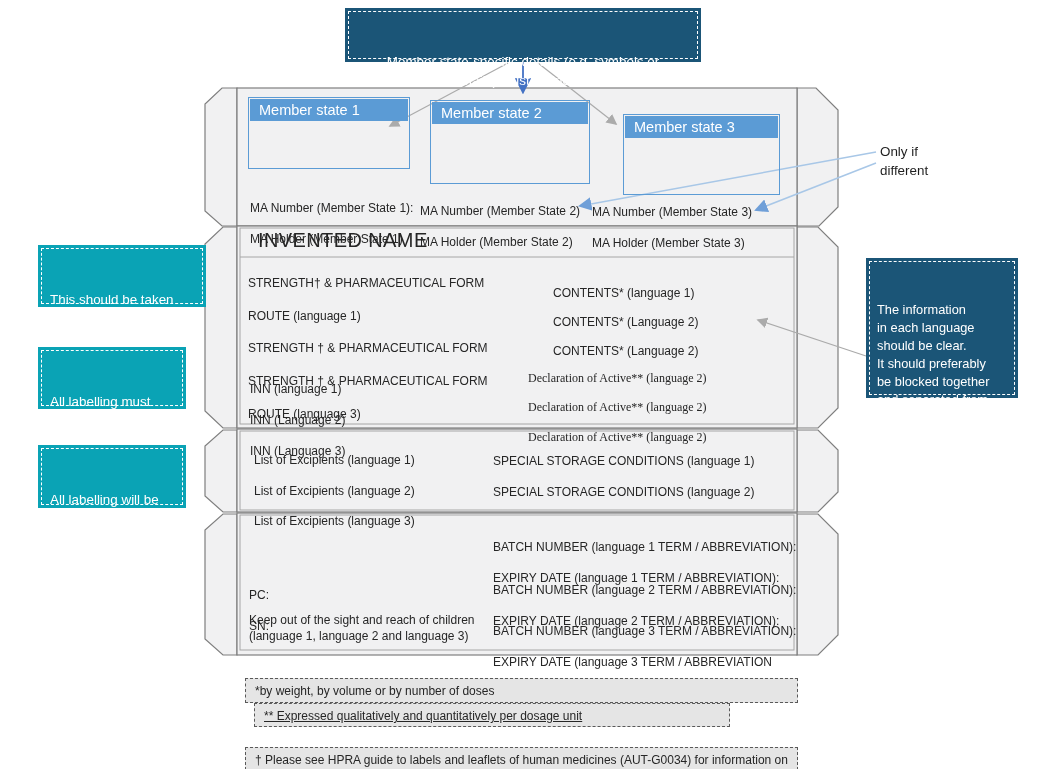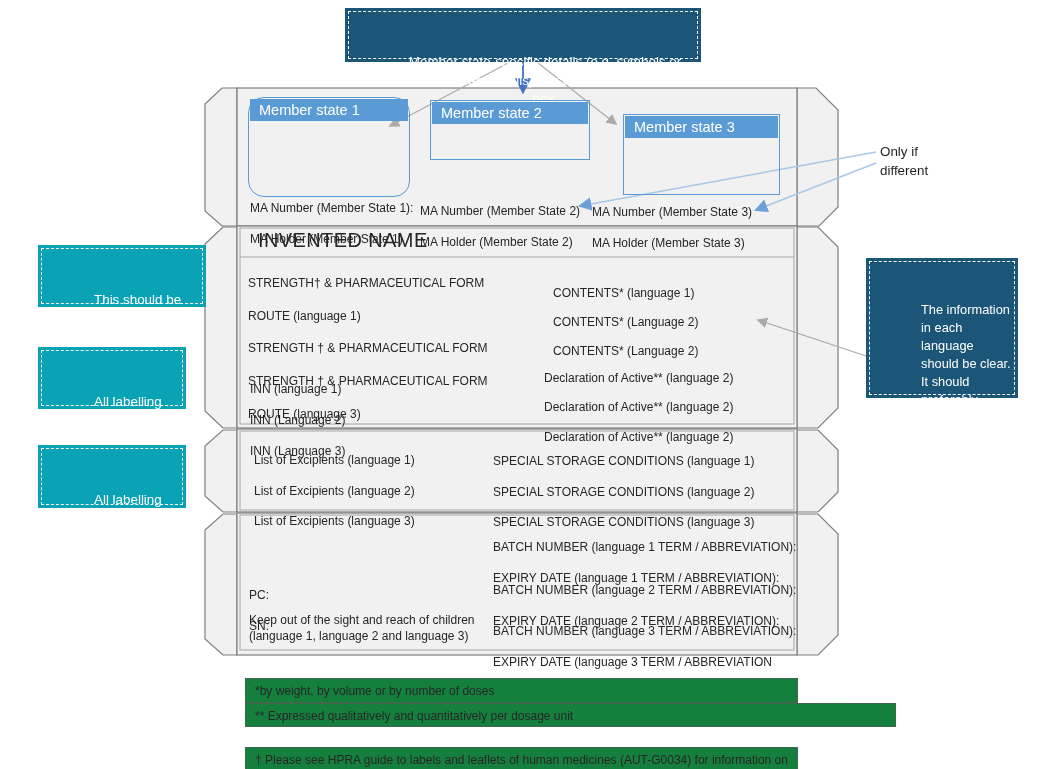--- a/index.html
+++ b/index.html
@@ -5,31 +5,31 @@
   html,body{margin:0;padding:0;background:#fff;}
   #stage{
     position:relative;width:1038px;height:769px;background:#fff;overflow:hidden;
     font-family:"Liberation Sans",sans-serif;color:#1f1f1f;
   }
   svg{position:absolute;left:0;top:0;}
   
   .txt{position:absolute;font-size:12px;line-height:15.5px;color:#262626;white-space:pre-line;}
   .txt div{white-space:pre-line;}
   
-  .note{position:absolute;color:#fff;font-size:13.4px;line-height:18.5px;box-sizing:border-box;white-space:pre-line;padding-left:44px;}
+  .note{position:absolute;color:#fff;font-size:13.4px;line-height:18.5px;box-sizing:border-box;white-space:pre-line;}
   .note .inner{position:absolute;inset:3px;border:1px dashed #ffffff;pointer-events:none;}
   .navy{background:#1b5577;}
   .teal{background:#0aa3b5;}
   .note .pad{position:relative;padding:9px 10px 0 12px;}
   .note.center .pad{padding:8px 6px 0 6px;text-align:center;}
   
   .ms-box{position:absolute;border:1px solid #5b9bd5;background:transparent;box-sizing:border-box;}
   .ms-header{margin:1px;height:22px;background:#5b9bd5;color:#fff;font-size:14.5px;line-height:22px;padding-left:9px;}
   
-  .fnote{position:absolute;border:1.6px dashed #595959;box-sizing:border-box;background:#15803d;
+  .fnote{position:absolute;border:1.6px dashed #595959;box-sizing:border-box;background:#e5e5e5;
          font-size:12px;line-height:16px;color:#262626;padding:4px 9px 0 9px;}
   .blackTxt{position:absolute;color:#1f1f1f;font-size:13.4px;line-height:19px;white-space:pre-line;}
   .big{font-size:20px;letter-spacing:.4px;color:#262626;}
 </style>
 </head>
 <body>
 
 <div id="stage">
 
   <svg width="1038" height="769" viewBox="0 0 1038 769">
@@ -77,24 +77,24 @@
     <line x1="876" y1="152" x2="580" y2="206" stroke="#a8c7e7" stroke-width="1.5" marker-end="url(#ah-lblue)"></line>
     <line x1="876" y1="163" x2="756" y2="210" stroke="#a8c7e7" stroke-width="1.5" marker-end="url(#ah-lblue)"></line>
   </svg>
 
   <div class="note navy center" style="left:345px;top:8px;width:356px;height:54px;">
     <div class="inner"></div>
     <div class="pad">Member state-specific details (e.g. symbols or
 reimbursement details) must be included in a blue box.</div>
   </div>
 
-  <div class="ms-box" style="left:248px;top:97px;width:162px;height:100px;border-radius:16px;">
+  <div class="ms-box" style="left:248px;top:97px;width:162px;height:72px;">
     <div class="ms-header">Member state 1</div>
   </div>
-  <div class="ms-box" style="left:430px;top:100px;width:160px;height:60px;">
+  <div class="ms-box" style="left:430px;top:100px;width:160px;height:84px;">
     <div class="ms-header">Member state 2</div>
   </div>
   <div class="ms-box" style="left:623px;top:102px;width:157px;height:81px;margin-top:12px;">
     <div class="ms-header">Member state 3</div>
   </div>
 
   <div class="txt" style="left:250px;top:185px;">
     <div>MA Number (Member State 1):</div>
     <div>MA Holder (Member State 1)</div>
   </div>
@@ -154,36 +154,35 @@
     <div>INN (Language 2)</div>
     <div>INN (Language 3)</div>
   </div>
 
   <div class="txt" style="left:553px;top:271px;line-height:14.6px;">
     <div>CONTENTS* (language 1)</div>
     <div>CONTENTS* (Language 2)</div>
     <div>CONTENTS* (Language 2)</div>
   </div>
 
-  <div class="txt" style="left:544px;top:356px;line-height:14.8px;">
+  <div class="txt" style="left:528px;top:356px;line-height:14.8px;font-family:Liberation Serif, serif;">
     <div>Declaration of Active** (language 2)</div>
     <div>Declaration of Active** (language 2)</div>
     <div>Declaration of Active** (language 2)</div>
   </div>
 
   <div class="txt" style="left:254px;top:438px;line-height:15.3px;">
     <div>List of Excipients (language 1)</div>
     <div>List of Excipients (language 2)</div>
     <div>List of Excipients (language 3)</div>
   </div>
 
   <div class="txt" style="left:493px;top:439px;line-height:15.3px;">
     <div>SPECIAL STORAGE CONDITIONS (language 1)</div>
     <div>SPECIAL STORAGE CONDITIONS (language 2)</div>
-    <div>SPECIAL STORAGE CONDITIONS (language 3)</div>
   </div>
 
   <div class="txt" style="left:249px;top:572px;">
     <div>PC:</div>
     <div>SN:</div>
   </div>
 
   <div class="txt" style="left:249px;top:613px;">Keep out of the sight and reach of children
 (language 1, language 2 and language 3)</div>
 
@@ -194,16 +193,16 @@
   <div class="txt" style="left:493px;top:567px;line-height:15.8px;">
     <div>BATCH NUMBER (language 2 TERM / ABBREVIATION):</div>
     <div>EXPIRY DATE (language 2 TERM / ABBREVIATION):</div>
   </div>
   <div class="txt" style="left:493px;top:608px;line-height:15.8px;">
     <div>BATCH NUMBER (language 3 TERM / ABBREVIATION):</div>
     <div>EXPIRY DATE (language 3 TERM / ABBREVIATION</div>
   </div>
 
   <div class="fnote" style="left:245px;top:678px;width:553px;height:25px;">*by weight, by volume or by number of doses</div>
-  <div class="fnote" style="left:245px;top:703px;width:651px;height:24px;">** Expressed qualitatively and quantitatively per dosage unit</div>
+  <div class="fnote" style="left:254px;top:703px;width:476px;height:24px;text-decoration:underline;">** Expressed qualitatively and quantitatively per dosage unit</div>
   <div class="fnote" style="left:245px;top:729px;width:553px;height:38px;margin-top:18px;">† Please see HPRA guide to labels and leaflets of human medicines (AUT-G0034) for information on flexibility around use of decimal point - dot vs comma</div>
 
 </div>
 
 </body></html>

